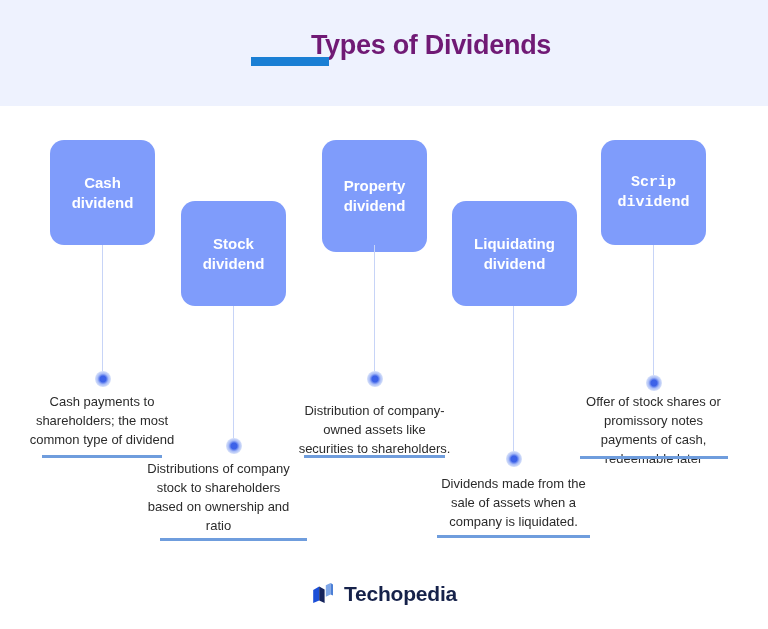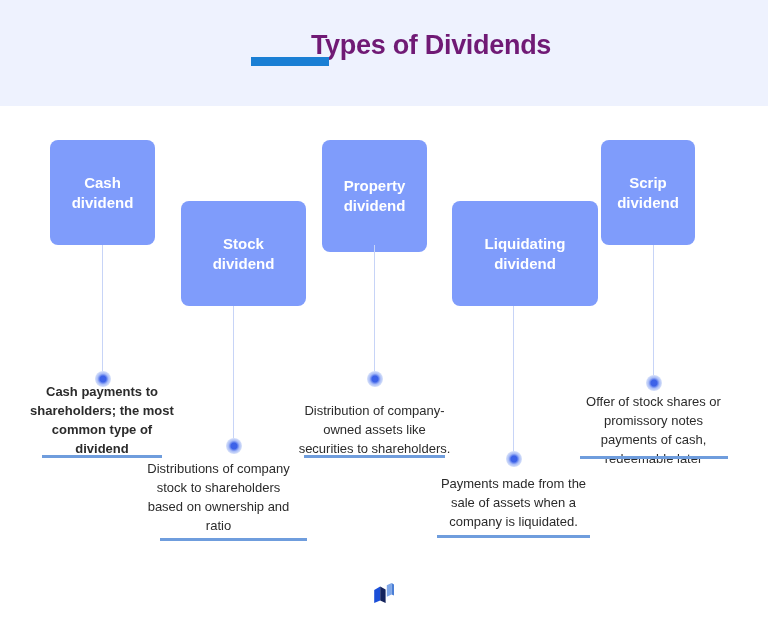--- a/index.html
+++ b/index.html
@@ -56,21 +56,21 @@
 
   .branch {
     position: absolute;
     top: 0;
   }
 
   
   .card {
     position: absolute;
     background: #7f9cfb;
-    border-radius: 8px;
+    border-radius: 14px;
     color: #ffffff;
     font-weight: bold;
     font-size: 15px;
     line-height: 1.33;
     text-align: center;
     display: flex;
     align-items: center;
     justify-content: center;
     box-sizing: border-box;
     padding: 6px;
@@ -146,26 +146,26 @@
 
 <div class="canvas">
 
   <div class="branch">
     <div class="card" style="left:50px; top:34px; width:105px; height:105px;">
       <span style="white-space: pre-line;">Cash
 dividend</span>
     </div>
     <div class="stem" style="left:102px; top:139px; height:133px;"></div>
     <div class="dot" style="left:95px; top:265px;"></div>
-    <div class="desc" style="left:27px; top:277px; width:150px;font-weight:bold;">Cash payments to shareholders; the most common type of dividend</div>
+    <div class="desc" style="left:27px; top:287px; width:150px;">Cash payments to shareholders; the most common type of dividend</div>
     <div class="desc-underline" style="left:42px; top:349px; width:120px;"></div>
   </div>
 
   <div class="branch">
-    <div class="card" style="left:181px; top:95px; width:125px; height:105px;">
+    <div class="card" style="left:181px; top:95px; width:105px; height:105px;">
       <span style="white-space: pre-line;">Stock
 dividend</span>
     </div>
     <div class="stem" style="left:233px; top:200px; height:139px;"></div>
     <div class="dot" style="left:226px; top:332px;"></div>
     <div class="desc" style="left:140px; top:354px; width:157px;">Distributions of company stock to shareholders based on ownership and ratio</div>
     <div class="desc-underline" style="left:160px; top:432px; width:147px;"></div>
   </div>
 
   <div class="branch">
@@ -173,43 +173,44 @@
       <span style="white-space: pre-line;">Property
 dividend</span>
     </div>
     <div class="stem" style="left:374px; top:139px; height:133px;"></div>
     <div class="dot" style="left:367px; top:265px;"></div>
     <div class="desc" style="left:297px; top:287px; width:155px;margin-top:9px;">Distribution of company-owned assets like securities to shareholders.</div>
     <div class="desc-underline" style="left:304px; top:349px; width:141px;"></div>
   </div>
 
   <div class="branch">
-    <div class="card" style="left:452px; top:95px; width:146px; height:105px;">
+    <div class="card" style="left:452px; top:95px; width:125px; height:105px;">
       <span style="white-space: pre-line;">Liquidating
 dividend</span>
     </div>
     <div class="stem" style="left:513px; top:200px; height:152px;"></div>
     <div class="dot" style="left:506px; top:345px;"></div>
-    <div class="desc" style="left:432px; top:369px; width:163px;">Payments made from the sale of assets when a company is liquidated.</div>
+    <div class="desc" style="left:432px; top:369px; width:163px;">Dividends made from the sale of assets when a company is liquidated.</div>
     <div class="desc-underline" style="left:437px; top:429px; width:153px;"></div>
   </div>
 
   <div class="branch">
-    <div class="card" style="left:601px; top:34px; width:94px; height:105px;">
+    <div class="card" style="left:601px; top:34px; width:105px; height:105px;font-family:Liberation Mono, monospace;">
       <span style="white-space: pre-line;">Scrip
 dividend</span>
     </div>
     <div class="stem" style="left:653px; top:139px; height:133px;"></div>
     <div class="dot" style="left:646px; top:269px;"></div>
     <div class="desc" style="left:575px; top:287px; width:157px;">Offer of stock shares or promissory notes payments of cash, redeemable later</div>
     <div class="desc-underline" style="left:580px; top:350px; width:148px;"></div>
   </div>
 
 </div>
 
 <div class="footer">
   <svg class="logo-mark" viewBox="0 0 24 24">
     <path d="M2.2 8.0 L8.2 4.4 L8.2 18.4 L2.2 21.0 Z" fill="#1b4fd8"></path>
     <path d="M8.2 4.4 L13.6 7.4 L13.6 21.0 L8.2 18.4 Z" fill="#14235c"></path>
     <path d="M14.8 3.2 L19.6 1.0 L19.6 12.6 L14.8 14.8 Z" fill="#7fa7e8"></path>
     <path d="M19.6 1.0 L22.0 2.4 L22.0 13.6 L19.6 12.6 Z" fill="#4b7fd6"></path>
   </svg>
+  <span class="logo-text">Techopedia</span>
 </div>
 
 </body></html>

